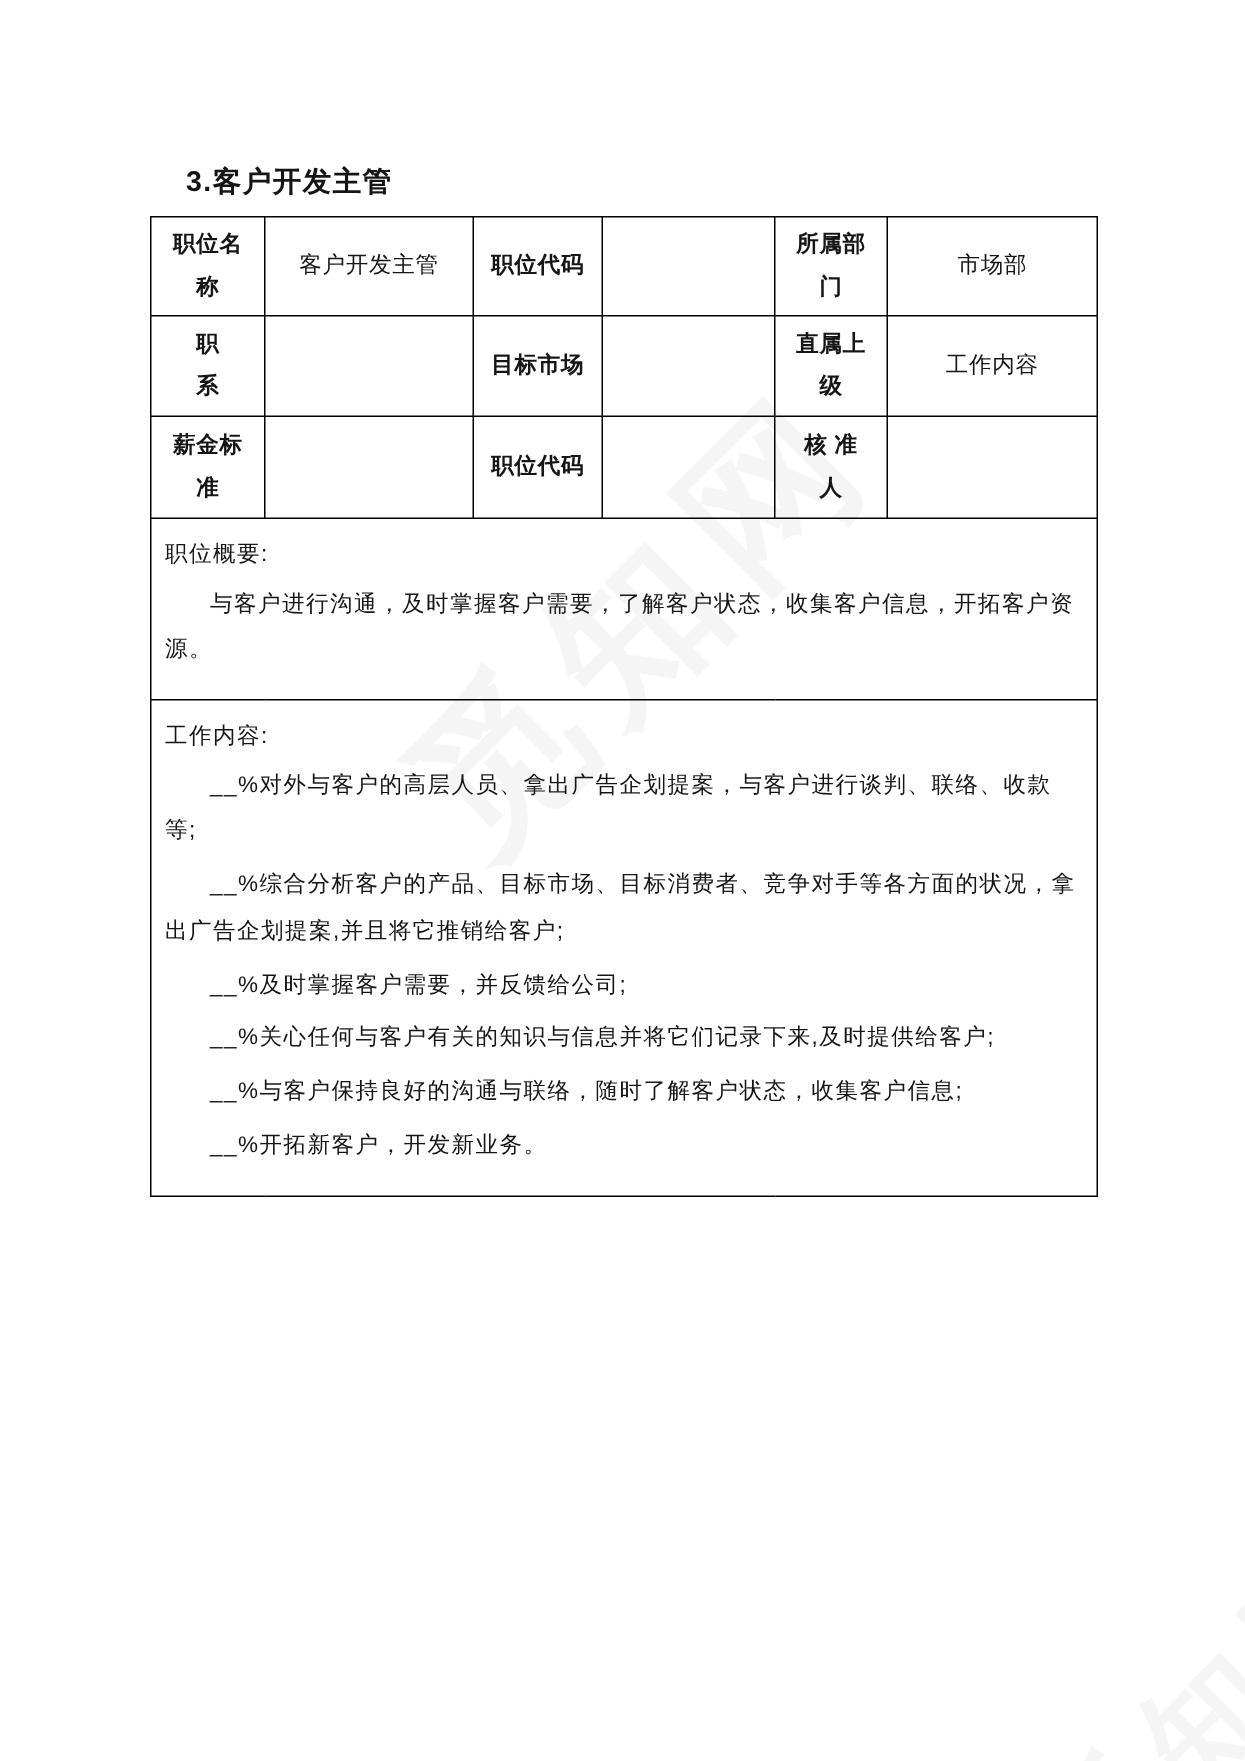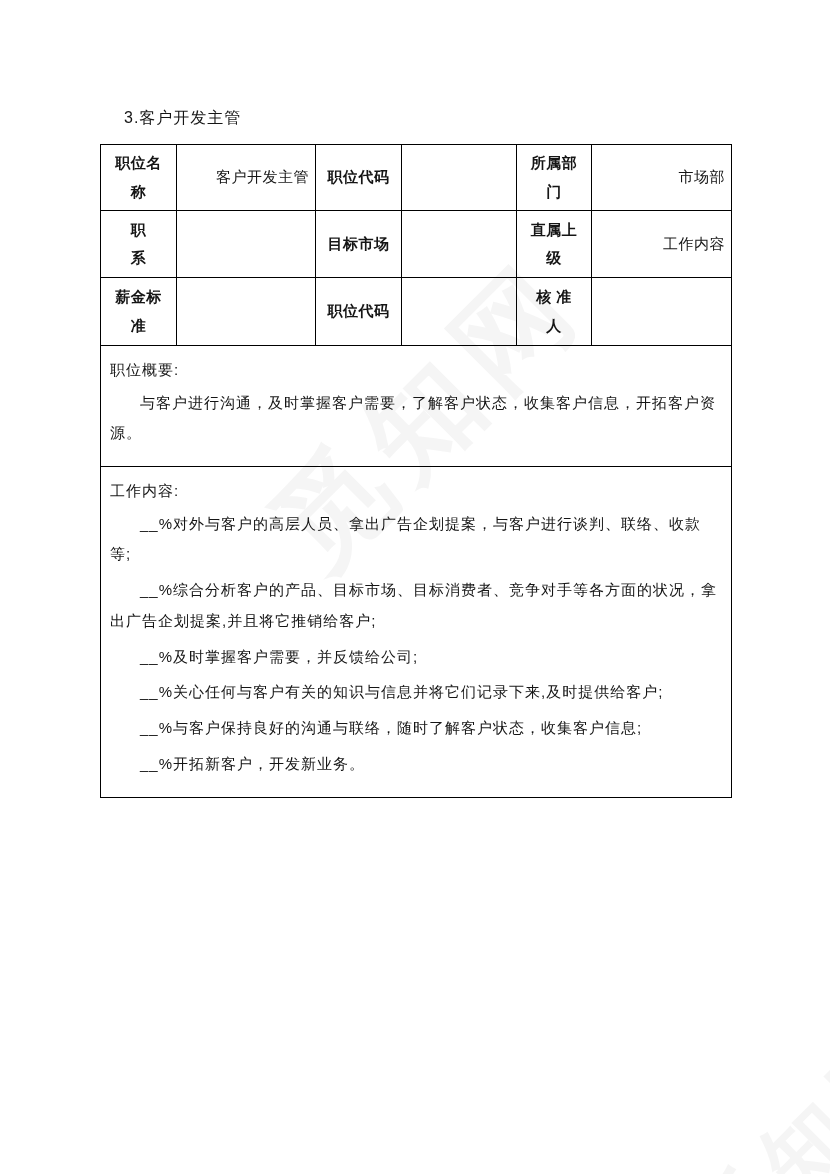--- a/index.html
+++ b/index.html
@@ -21,22 +21,22 @@
     user-select: none;
     white-space: nowrap;
   }
   .wm-center { font-size: 110px; letter-spacing: 16px; left: 240px; top: 340px; }
   .wm-corner { font-size: 86px; letter-spacing: 12px; left: 665px; top: 1085px; }
 
   .doc-title {
     position: absolute;
     left: 124px;
     top: 108px;
-    font-size: 16px;
-    font-weight: 400;
+    font-size: 19px;
+    font-weight: 700;
     letter-spacing: 1px;
   }
 
   table.job {
     position: absolute;
     left: 100px;
     top: 144px;
     width: 631px;
     border-collapse: collapse;
     table-layout: fixed;
@@ -44,21 +44,21 @@
   .job td {
     border: 1px solid #000;
     font-size: 15px;
     padding: 4px 6px;
     text-align: center;
     vertical-align: middle;
     line-height: 1.9;
     letter-spacing: 0.5px;
   }
   td.lbl { font-weight: 700; white-space: pre-line; }
-  td.val { font-weight: 400; text-align: right; }
+  td.val { font-weight: 400; }
   tr.r1 { height: 65px; }
   tr.r2 { height: 67px; }
   tr.r3 { height: 68px; }
   tr.summary-row { height: 105px; }
   tr.duties-row  { height: 315px; }
 
   td.block {
     text-align: left;
     vertical-align: top;
     padding: 10px 10px 12px 9px;

